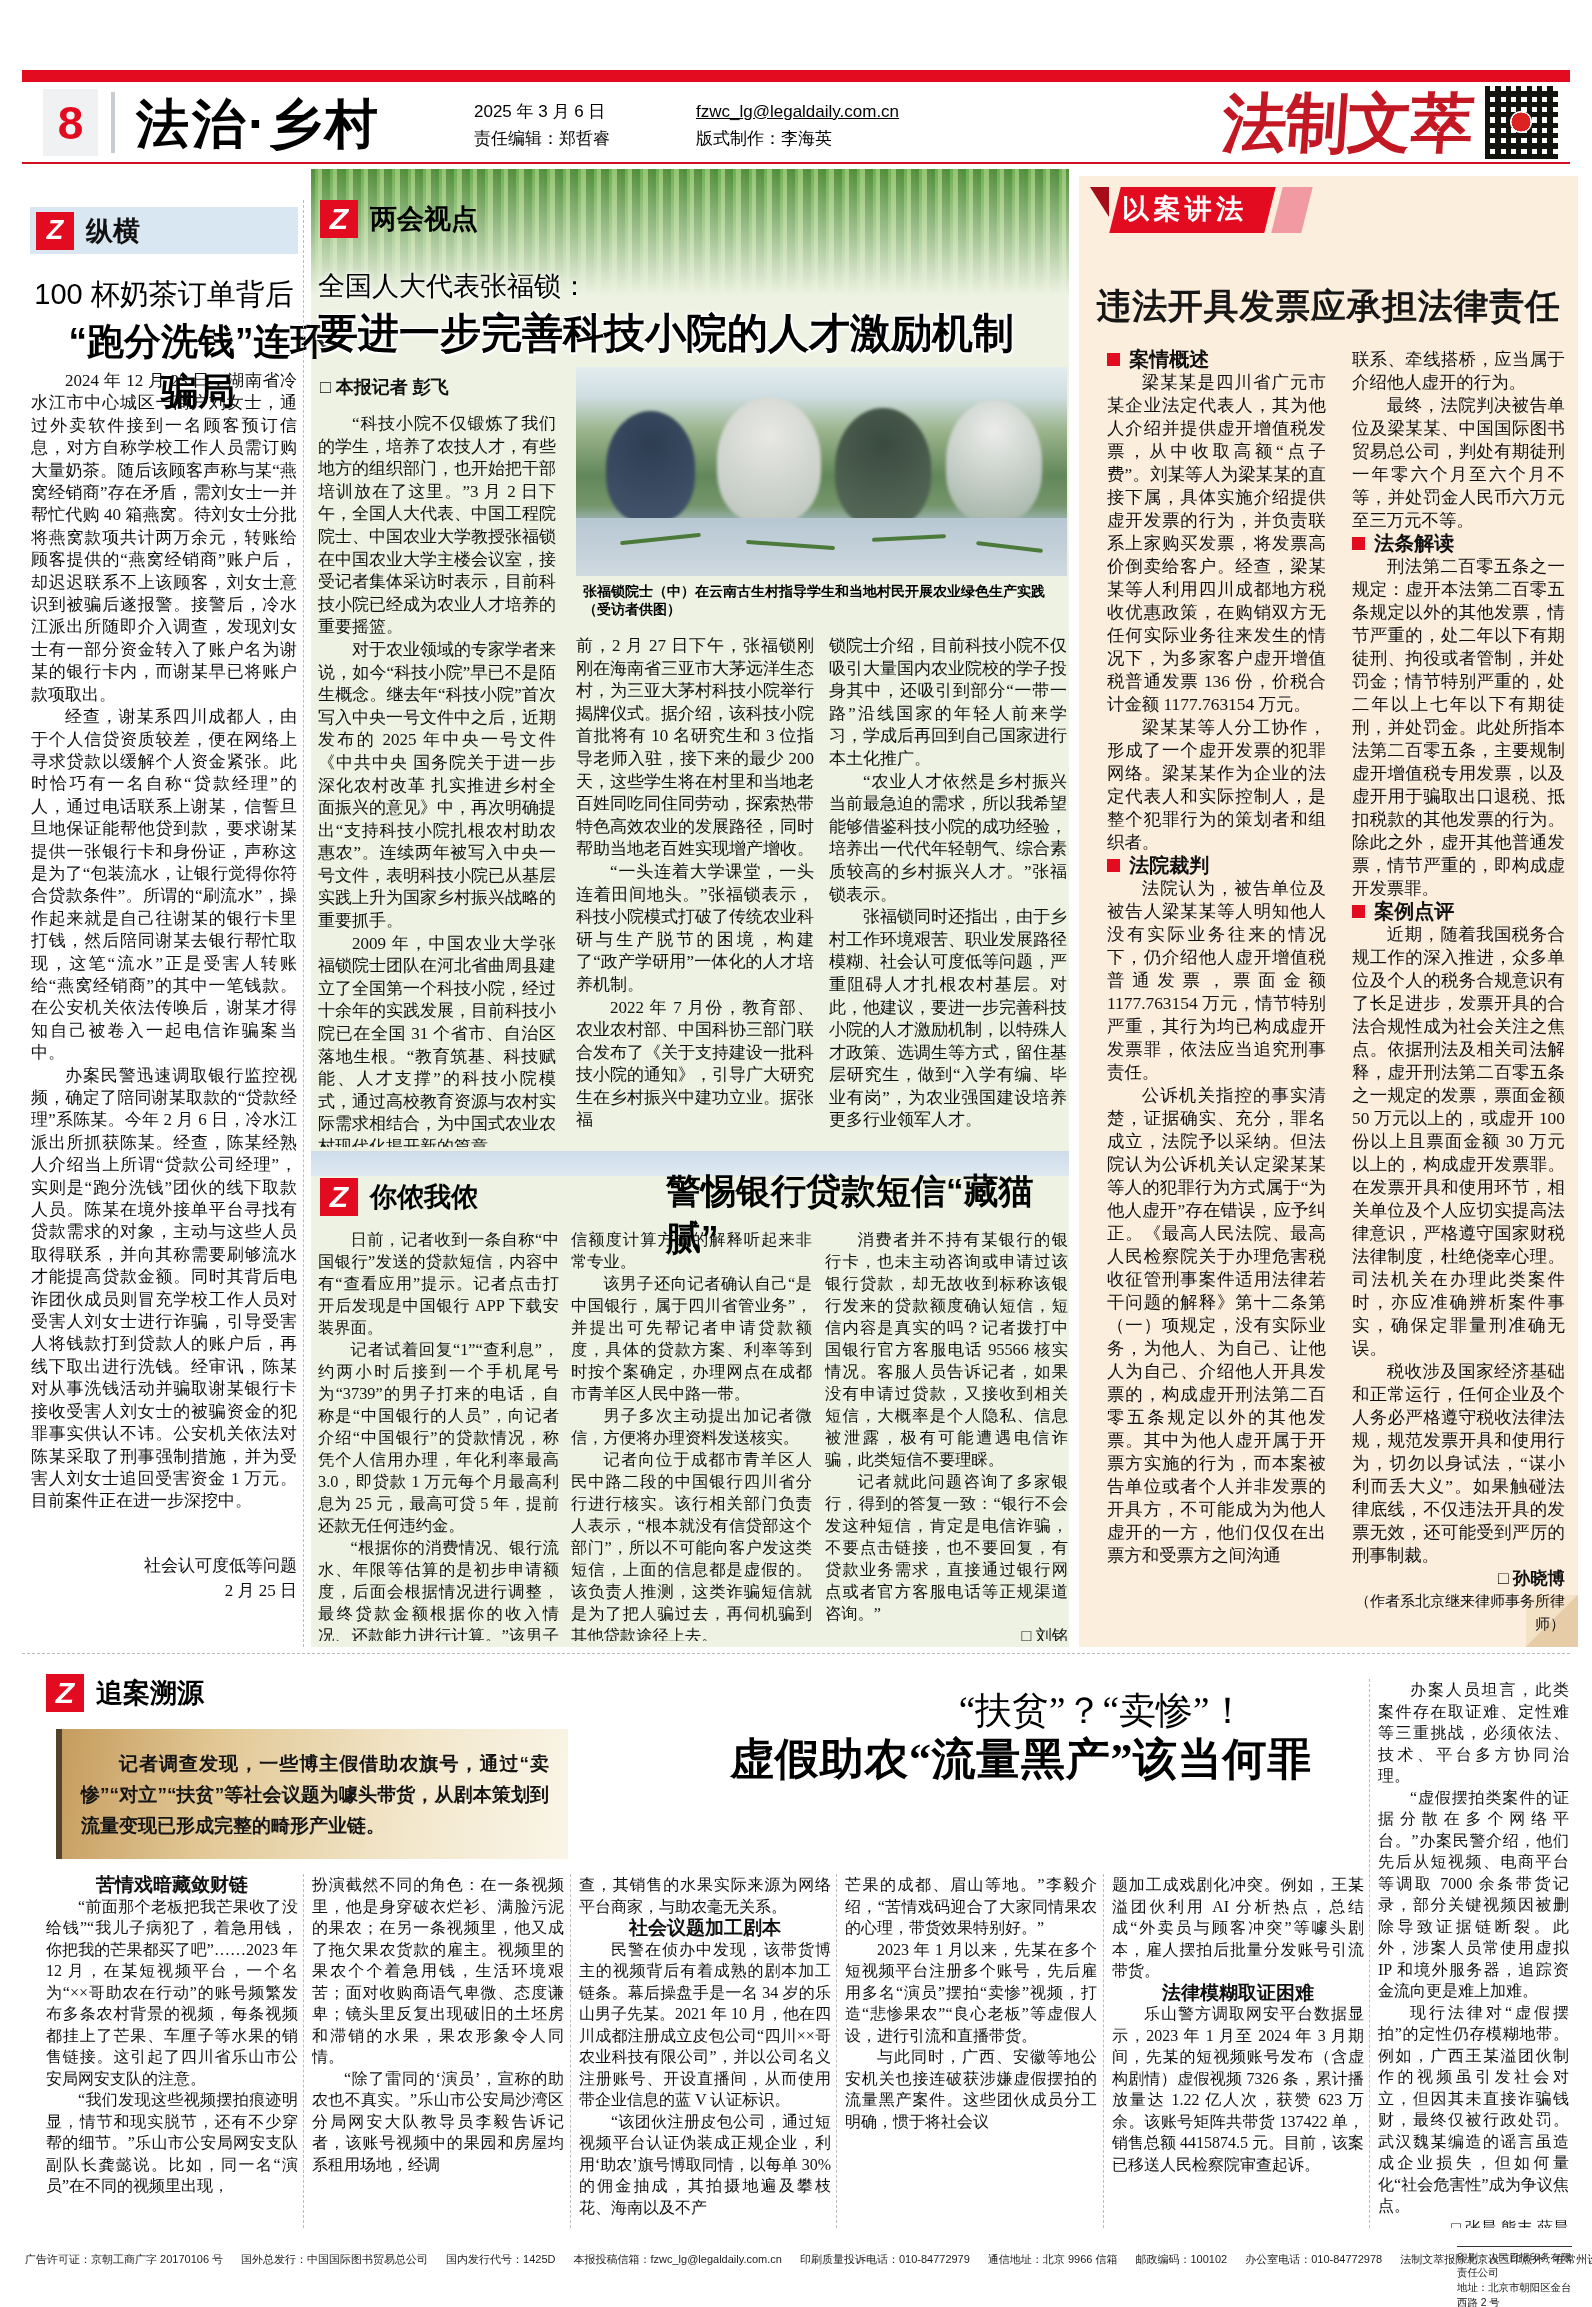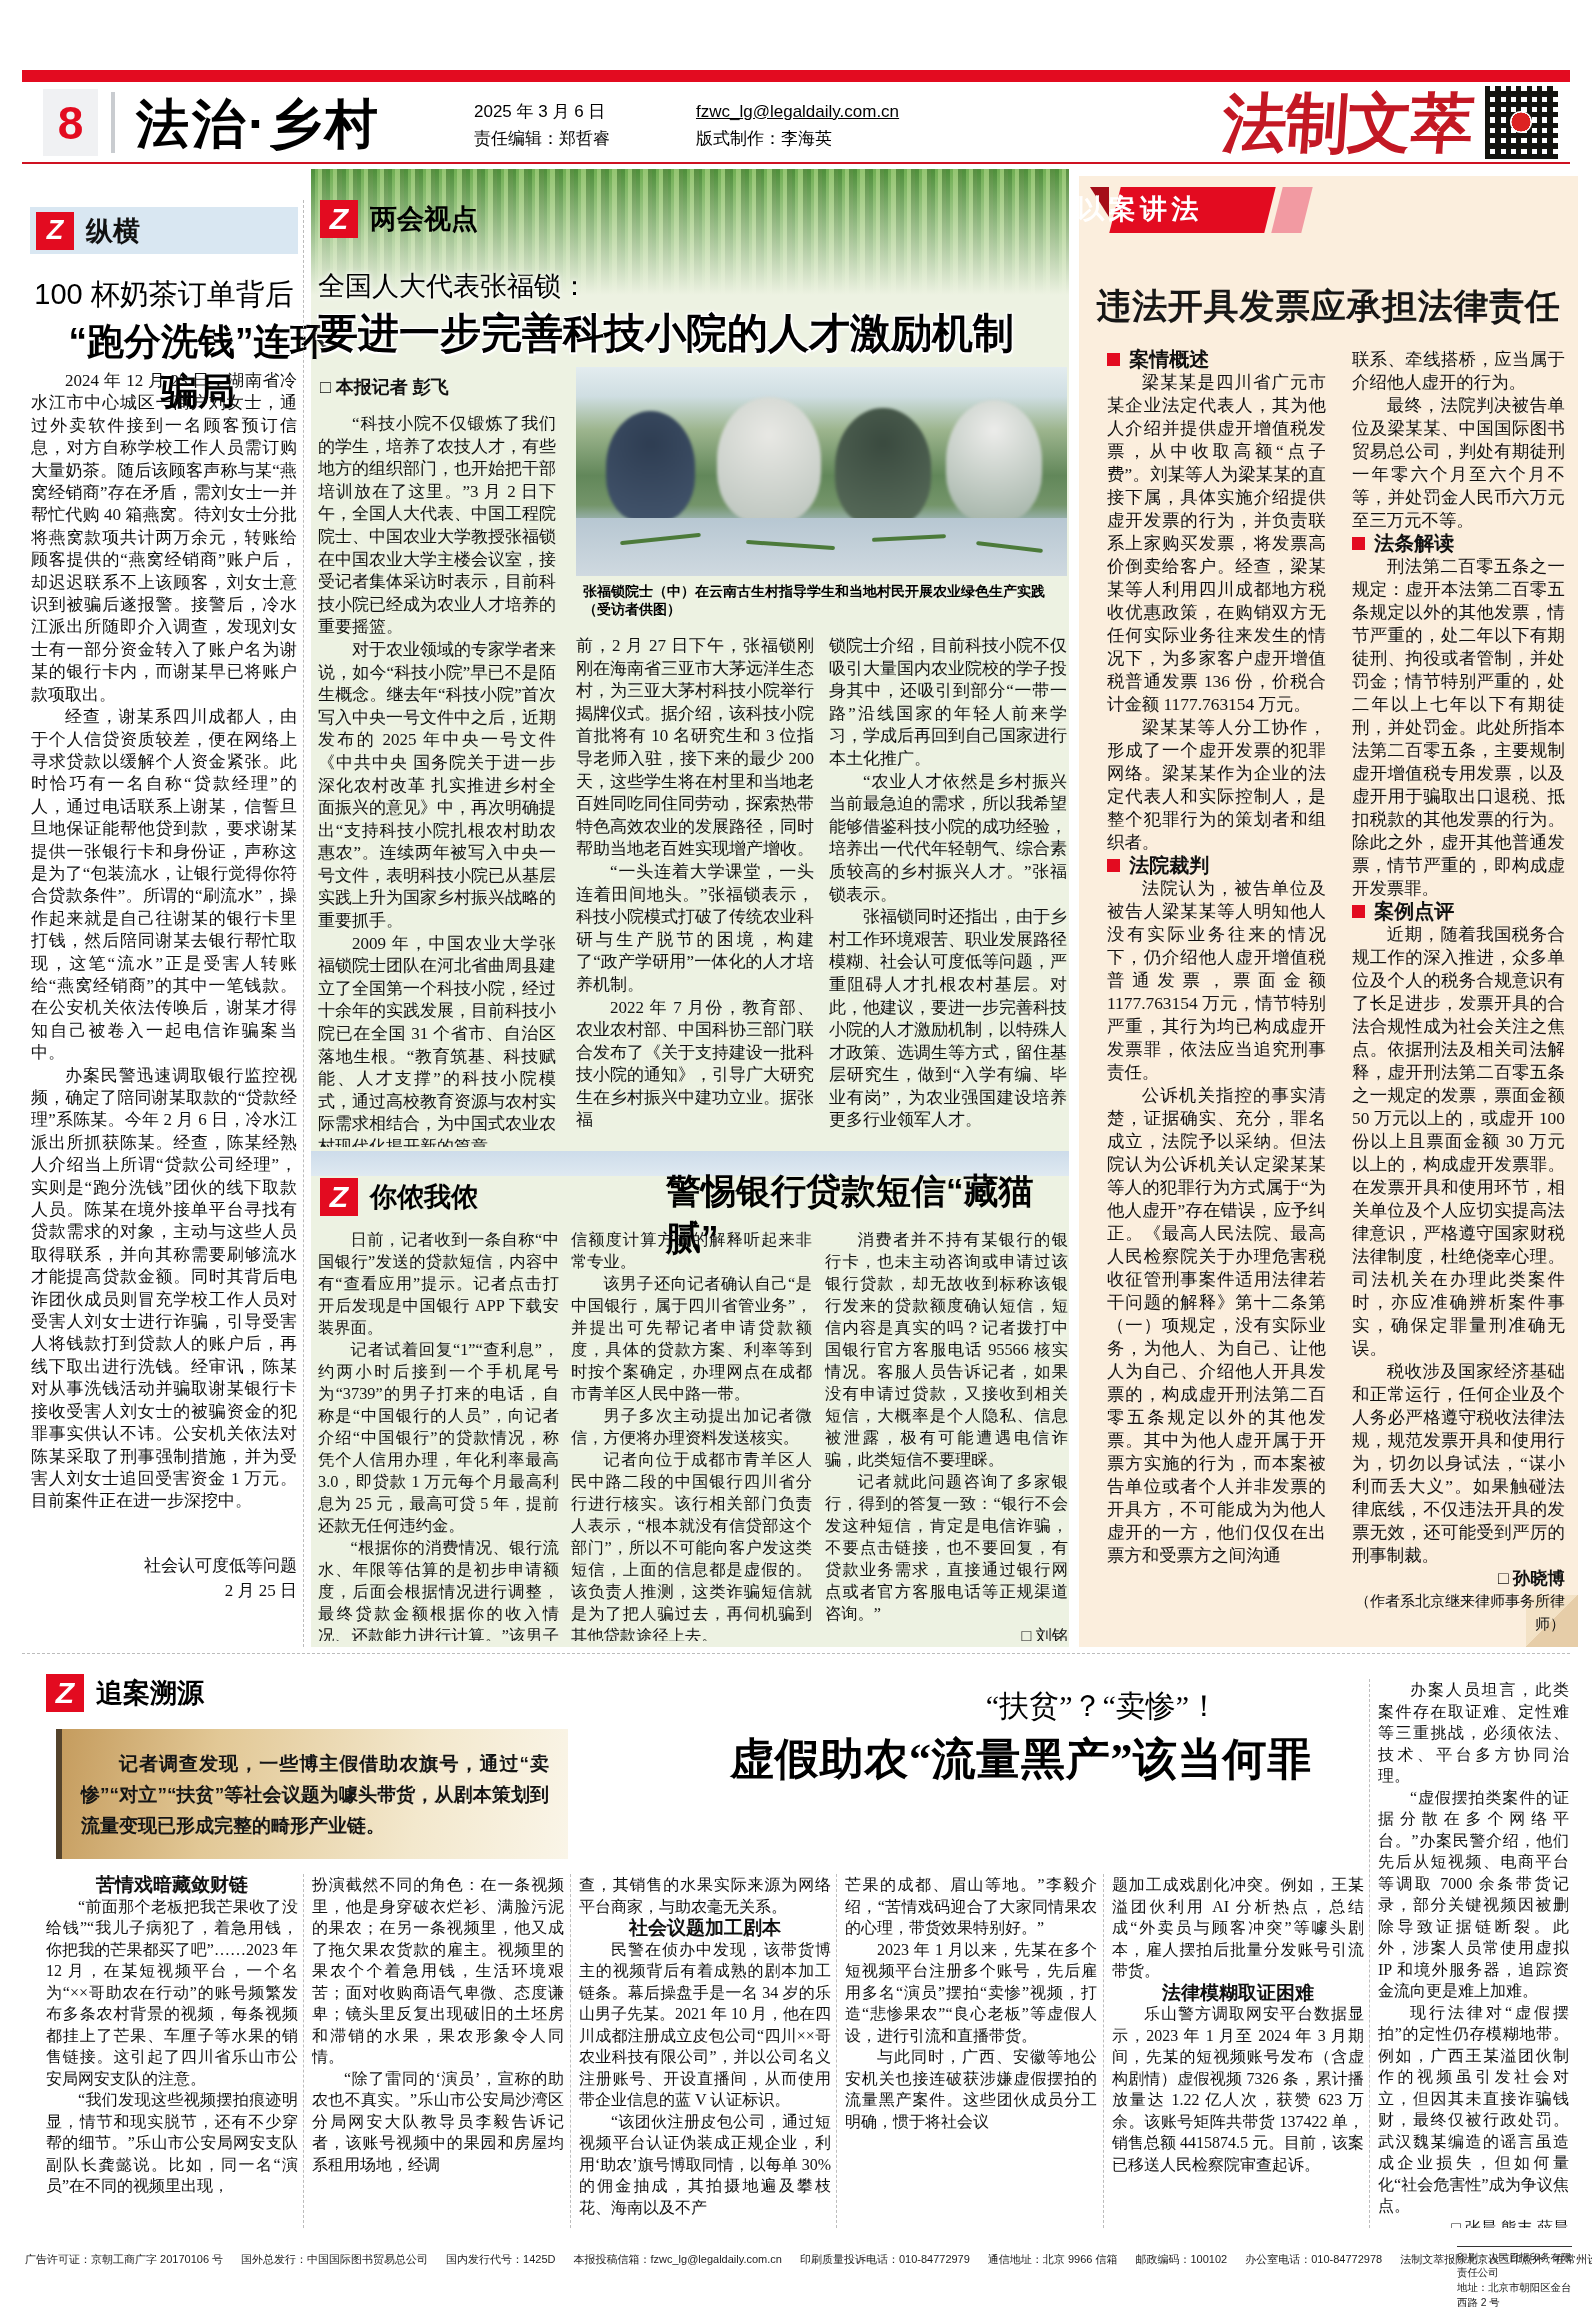--- a/index.html
+++ b/index.html
@@ -78,40 +78,40 @@
   .nn-src{text-align:right;text-indent:0 !important;}
   
   .panel{position:absolute;left:1079px;top:176px;width:499px;height:1471px;background:#fbeedd;}
   .panel .fold{position:absolute;right:0;bottom:0;width:52px;height:52px;
                background:linear-gradient(315deg,#e6cda8 50%,#f3e2c6 50%);}
   .ribbon{position:absolute;left:1115px;top:187px;width:155px;height:46px;background:#e30b20;
           transform:skewX(-14deg);}
   .ribbon2{position:absolute;left:1277px;top:187px;width:30px;height:46px;background:#f29aa2;transform:skewX(-14deg);}
   .ribbon3{position:absolute;left:1090px;top:187px;width:19px;height:30px;background:#a50d18;
            clip-path:polygon(0 0,100% 0,100% 100%);}
-  .ribbon-txt{position:absolute;left:1066px;top:191px;width:148px;text-align:center;color:#fff;
+  .ribbon-txt{position:absolute;left:1122px;top:191px;width:148px;color:#fff;
           font-family:Liberation Mono, monospace;font-weight:bold;font-size:27px;letter-spacing:4.4px;}
   .ya-title{position:absolute;left:1094px;top:283px;width:469px;text-align:center;
             font-family:"Liberation Serif",serif;font-weight:900;font-size:35px;letter-spacing:0.7px;color:#161616;}
   .ya-c{font-size:17.4px;line-height:23px;}
   .sechead{font-family:"Liberation Sans",sans-serif;font-weight:bold;font-size:20px;
            margin:12px 0 9px 0;text-indent:0 !important;display:flex;align-items:center;gap:9px;}
   .sechead:before{content:"";display:inline-block;width:13.3px;height:13.3px;background:#e30b20;flex:0 0 auto;}
   .ya-author{text-align:right;text-indent:0 !important;font-weight:bold;}
   .ya-note{text-align:right;text-indent:0 !important;font-size:15px;}
   
   .za-label{left:46px;top:1674px;}
   .leadbox{position:absolute;left:56px;top:1729px;width:512px;height:130px;
            background:linear-gradient(100deg,#c59c5e 0%,#e2c896 30%,#f3e8cd 70%,#faf5e8 100%);
            border-left:6.7px solid #54432c;box-sizing:border-box;
            display:flex;align-items:center;padding:20px 19px;}
   .leadbox p{margin:0;text-indent:2em;font-family:"Liberation Sans",sans-serif;
              font-weight:bold;font-size:19px;line-height:31px;color:#141414;text-align:justify;}
   .za-kicker{position:absolute;left:873px;top:1686px;width:459px;text-align:center;
-             font-family:"Liberation Serif",serif;font-size:30px;color:#000;}
+             font-family:"Liberation Serif",serif;font-size:37px;color:#000;}
   .za-title{position:absolute;left:688px;top:1730px;width:666px;text-align:center;
             font-family:"Liberation Serif",serif;font-weight:900;font-size:44px;letter-spacing:0.7px;color:#000;}
   .za-c{font-size:16px;line-height:21.5px;}
   .subhead{font-family:"Liberation Sans",sans-serif;font-weight:bold;font-size:19px;text-align:center;
            text-indent:0 !important;margin:4.4px 0 7.4px 0;}
   .za-auth{text-align:right;text-indent:0 !important;}
   
   .footer{position:absolute;left:25px;top:2252px;width:1428px;display:flex;gap:18px;
           font-family:"Liberation Sans",sans-serif;font-size:11px;color:#1a1a1a;white-space:nowrap;}
   .fright{position:absolute;left:1457px;top:2246px;width:115px;border-top:1.5px solid #333;

